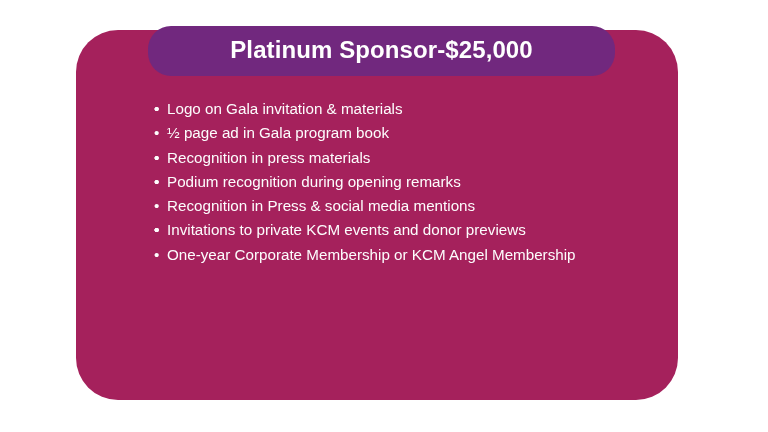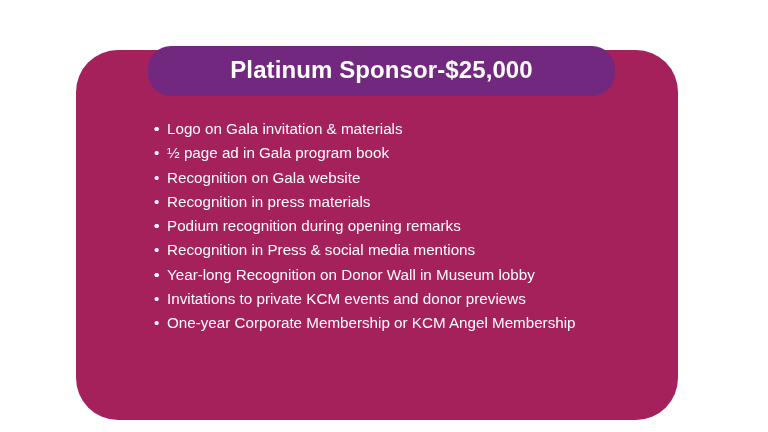--- a/index.html
+++ b/index.html
@@ -12,21 +12,20 @@
     background: #ffffff;
     font-family: "Liberation Sans", sans-serif;
     overflow: hidden;
     position: relative;
   }
 
   #slide {
     position: absolute;
     inset: 0;
     background: #ffffff;
-    margin-top: 20px;
   }
 
   
   #sponsor-card {
     position: absolute;
     left: 76px;
     top: 30px;
     width: 602px;
     height: 370px;
     background: #a5215c;
@@ -105,21 +104,20 @@
     <li>
       <span class="bullet-dot">•</span>
       <span>Logo on Gala invitation &amp; materials</span>
     </li>
     <li>
       <span class="bullet-dot">•</span>
       <span>½ page ad in Gala program book</span>
     </li>
     <li>
       <span class="bullet-dot">•</span>
-      <span>Recognition on Gala website</span>
     </li>
     <li>
       <span class="bullet-dot">•</span>
       <span>Recognition in press materials</span>
     </li>
     <li>
       <span class="bullet-dot">•</span>
     </li>
     <li>
       <span class="bullet-dot">•</span>
@@ -127,21 +125,20 @@
     </li>
     <li>
       <span class="bullet-dot">•</span>
       <span>Recognition in Press &amp; social media mentions</span>
     </li>
     <li>
       <span class="bullet-dot">•</span>
     </li>
     <li>
       <span class="bullet-dot">•</span>
-      <span>Year-long Recognition on Donor Wall in Museum lobby</span>
     </li>
     <li>
       <span class="bullet-dot">•</span>
       <span>Invitations to private KCM events and donor previews</span>
     </li>
     <li>
       <span class="bullet-dot">•</span>
       <span>One-year Corporate Membership or KCM Angel Membership</span>
     </li>
   </ul>

